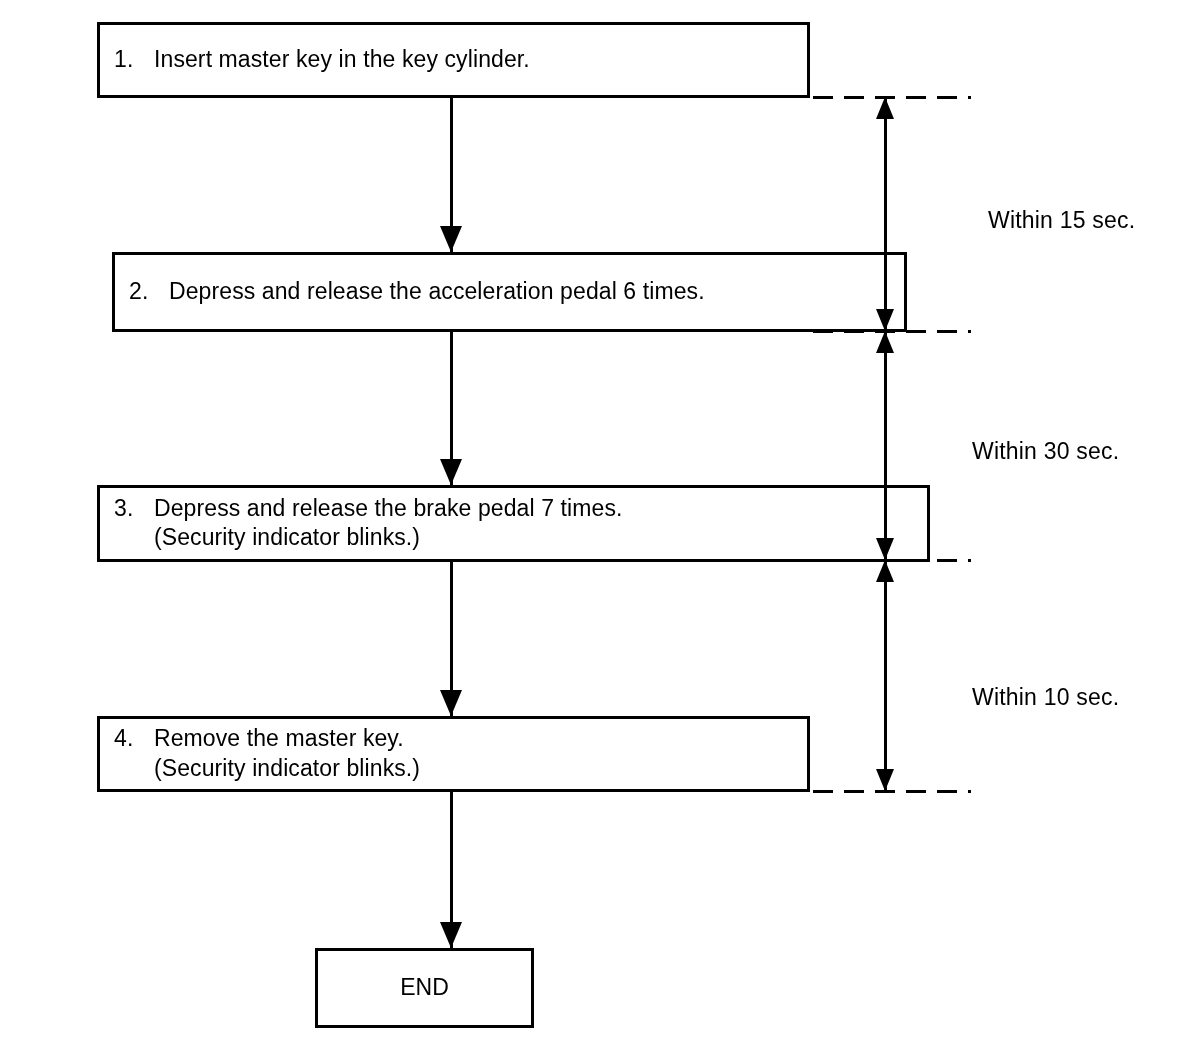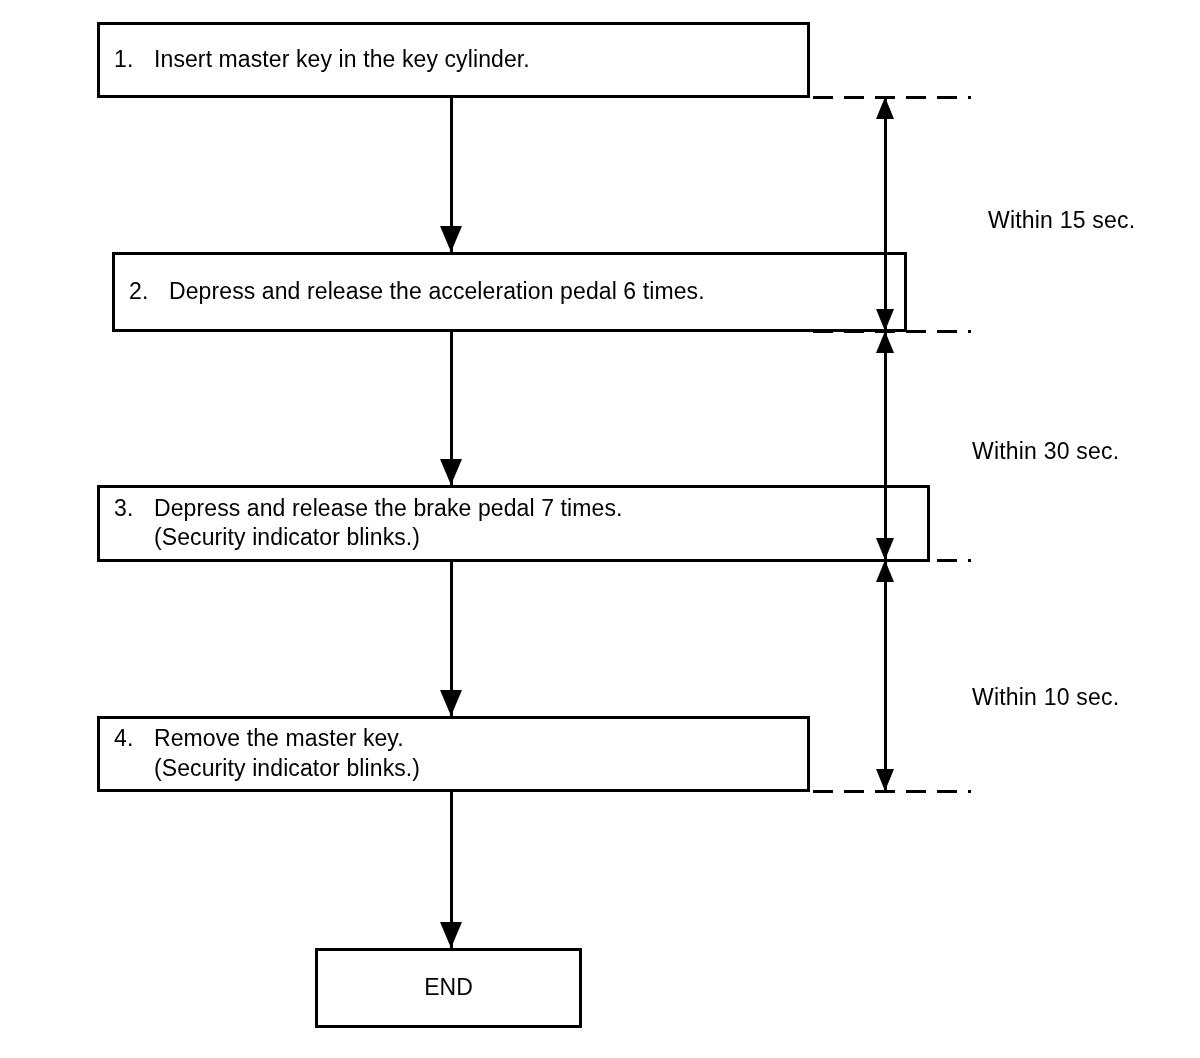--- a/index.html
+++ b/index.html
@@ -194,21 +194,21 @@
         <span class="indent"></span><span>(Security indicator blinks.)</span>
       </span>
     </div>
   </div>
 
   <div class="flow-arrow" style="left:450px; top:792px; height:156px;">
     <div class="flow-shaft" style="height:156px;"></div>
     <div class="flow-head-down" style="top:130px;"></div>
   </div>
 
-  <div class="end-box" style="left:315px; top:948px; width:267px; height:80px;">
+  <div class="end-box" style="left:315px; top:948px; width:219px; height:80px;">
     <div class="end-line">END</div>
   </div>
 
   <div class="dash-line" style="left:813px; top:96px; width:158px;"></div>
   <div class="dash-line" style="left:813px; top:330px; width:158px;"></div>
   <div class="dash-line" style="left:813px; top:559px; width:158px;"></div>
   <div class="dash-line" style="left:813px; top:790px; width:158px;"></div>
 
   <div class="span-arrow" style="left:884px; top:97px; height:234px;">
     <div class="span-shaft" style="height:234px;"></div>

